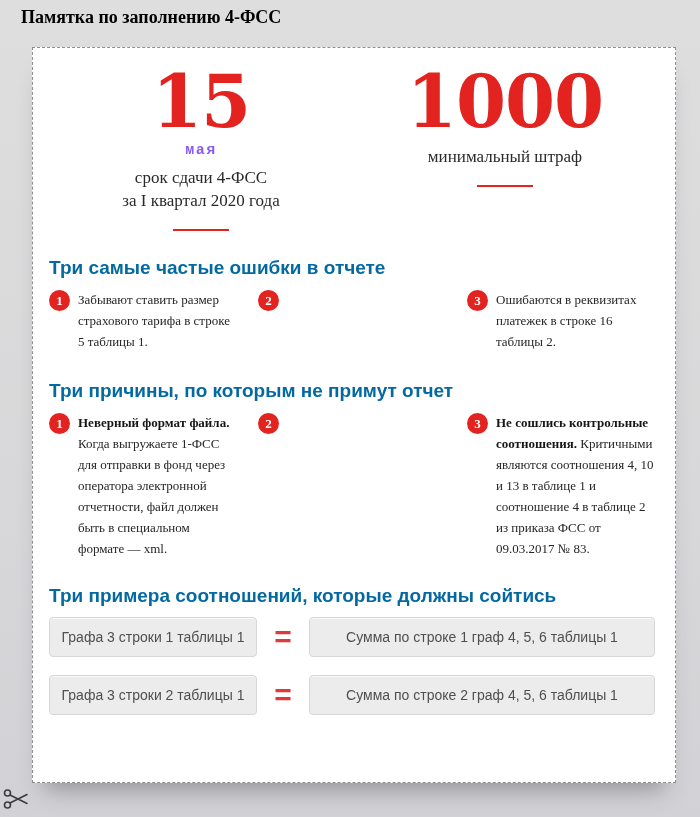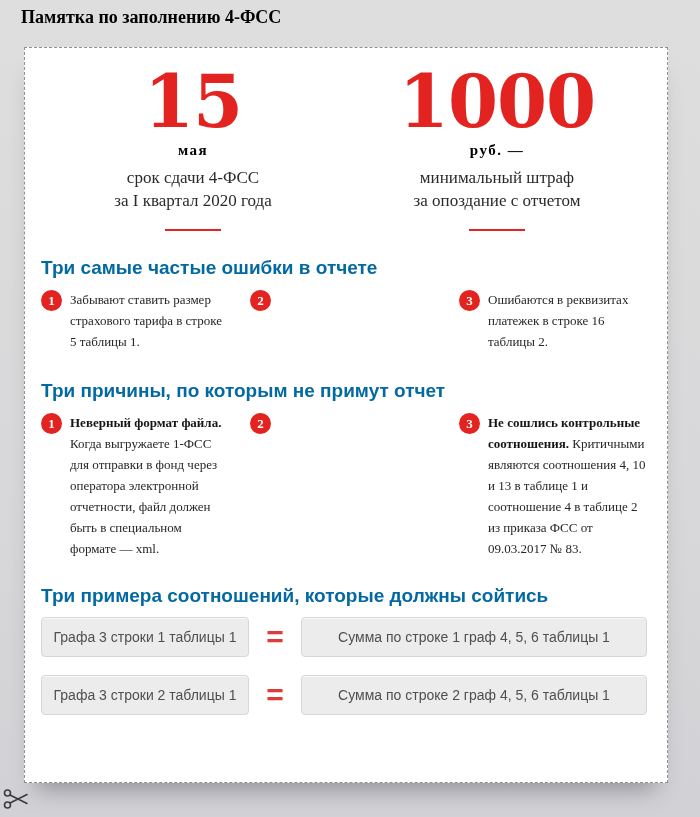--- a/index.html
+++ b/index.html
@@ -6,35 +6,35 @@
   body{
     width:700px;height:817px;position:relative;overflow:hidden;
     background:linear-gradient(180deg,#dedede 0%,#d8d8da 60%,#d2d2d6 100%);
     font-family:"Liberation Serif",serif;
   }
   .page-title{
     position:absolute;top:7px;left:21px;
     font-family:"Liberation Serif",serif;font-weight:bold;font-size:18px;color:#000000;
   }
   .card{
-    position:absolute;left:24px;top:47px;width:644px;height:736px;box-sizing:border-box;
+    position:absolute;left:32px;top:47px;width:644px;height:736px;box-sizing:border-box;
     background:#ffffff;border:1px dashed #8f8f8f;
     box-shadow:0 18px 22px -12px rgba(60,60,70,.45);
     padding:16px 18px 0 16px;
   }
   
   .stats{display:flex;}
   .stat{flex:1;text-align:center;}
   .stat-value{
     font-family:"DejaVu Serif",serif;font-weight:bold;
     font-size:72px;line-height:1.0;color:#e2231f;letter-spacing:-1px;margin-top:2px;
   }
   .stat-unit{
-    font-family:Liberation Serif, serif;font-weight:bold;
-    font-size:15px;color:#000000;letter-spacing:1.5px;margin-top:4px;
+    font-family:Liberation Mono, monospace;font-weight:bold;
+    font-size:15px;color:#8b5cf6;letter-spacing:1.5px;margin-top:4px;
   }
   .stat-line{font-size:17px;color:#2a2a2a;line-height:23px;}
   .stat-lines{margin-top:7px;}
   .stat-rule{width:56px;height:2px;background:#e2231f;margin:17px auto 0;}
   
   .section-title{
     font-family:"Liberation Sans",sans-serif;font-weight:bold;
     font-size:19px;color:#0369a1;margin:0 0 10px 0;
   }
   .sec-errors{margin-top:26px;}
@@ -82,24 +82,22 @@
       <div class="stat-value">15</div>
       <div class="stat-unit">мая</div>
       <div class="stat-lines">
         <div class="stat-line">срок сдачи 4-ФСС</div>
         <div class="stat-line">за I квартал 2020 года</div>
       </div>
       <div class="stat-rule"></div>
     </div>
     <div class="stat">
       <div class="stat-value">1000</div>
-      <div class="stat-unit">руб. —</div>
       <div class="stat-lines">
         <div class="stat-line">минимальный штраф</div>
-        <div class="stat-line">за опоздание с отчетом</div>
       </div>
       <div class="stat-rule"></div>
     </div>
   </div>
 
   <div class="sec-errors">
     <h2 class="section-title">Три самые частые ошибки в отчете</h2>
     <div class="items">
       <div class="item">
         <span class="badge">1</span>

